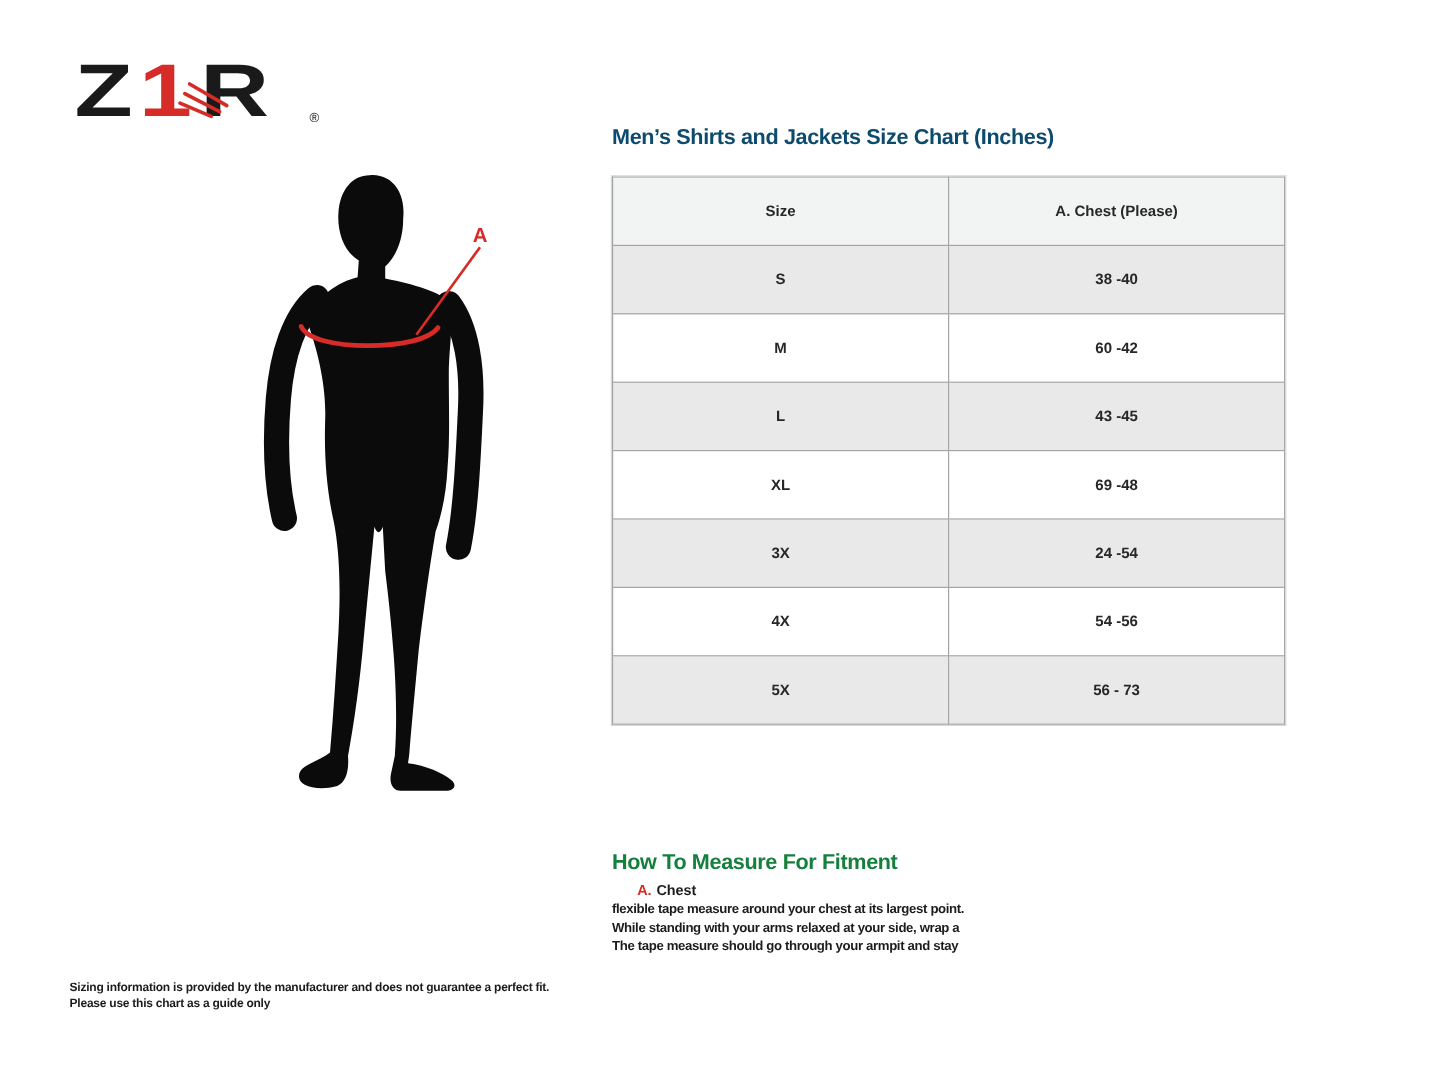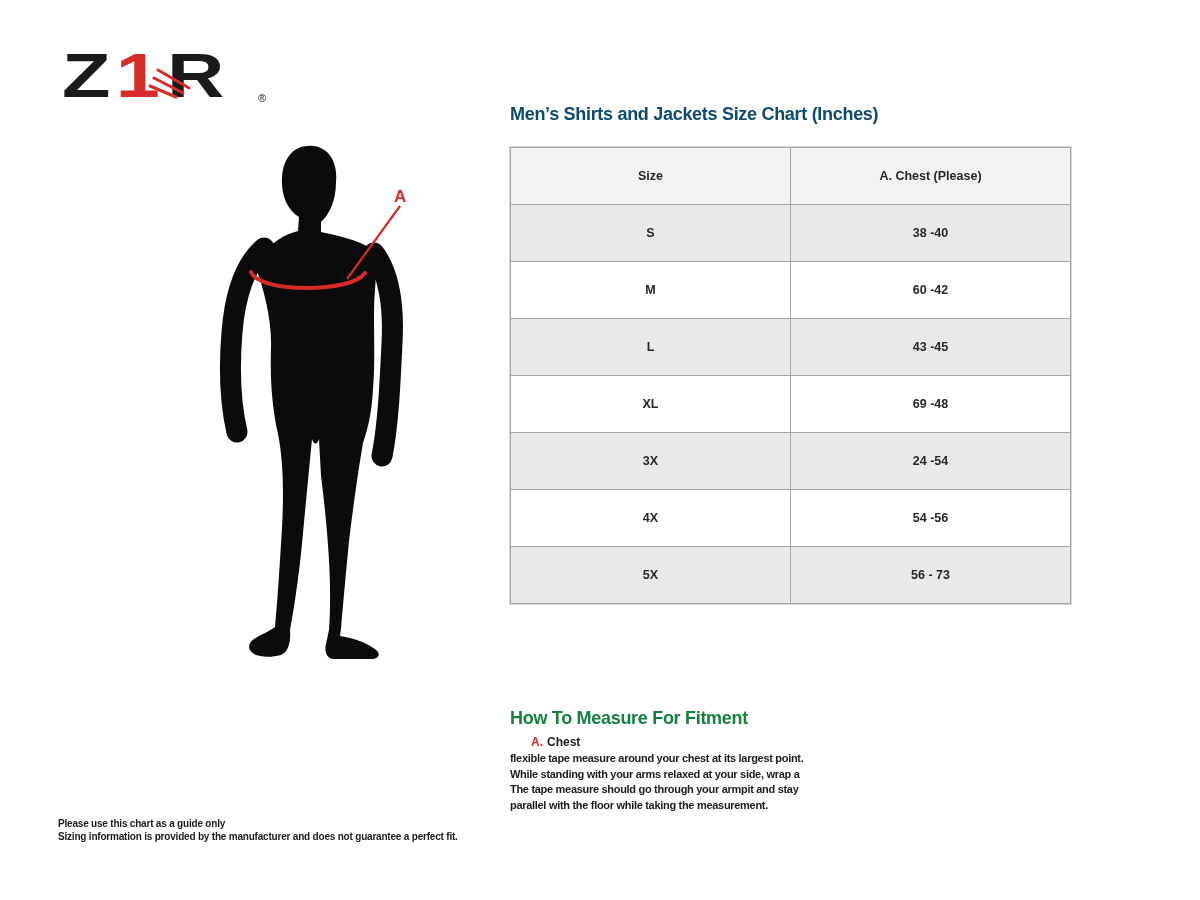--- a/index.html
+++ b/index.html
@@ -184,21 +184,20 @@
   <div class="abs measure-heading">How To Measure For Fitment</div>
 
   <div class="abs measure-item">
     <span class="letter">A.</span><span>Chest</span>
   </div>
 
   <div class="abs measure-para">
     <div>flexible tape measure around your chest at its largest point.</div>
     <div>While standing with your arms relaxed at your side, wrap a</div>
     <div>The tape measure should go through your armpit and stay</div>
-    <div>parallel with the floor while taking the measurement.</div>
   </div>
 
   <div class="abs footer-note">
+    <div>Sizing information is provided by the manufacturer and does not guarantee a perfect fit.</div>
     <div>Please use this chart as a guide only</div>
-    <div>Sizing information is provided by the manufacturer and does not guarantee a perfect fit.</div>
   </div>
 
 </div>
 
 </body></html>

